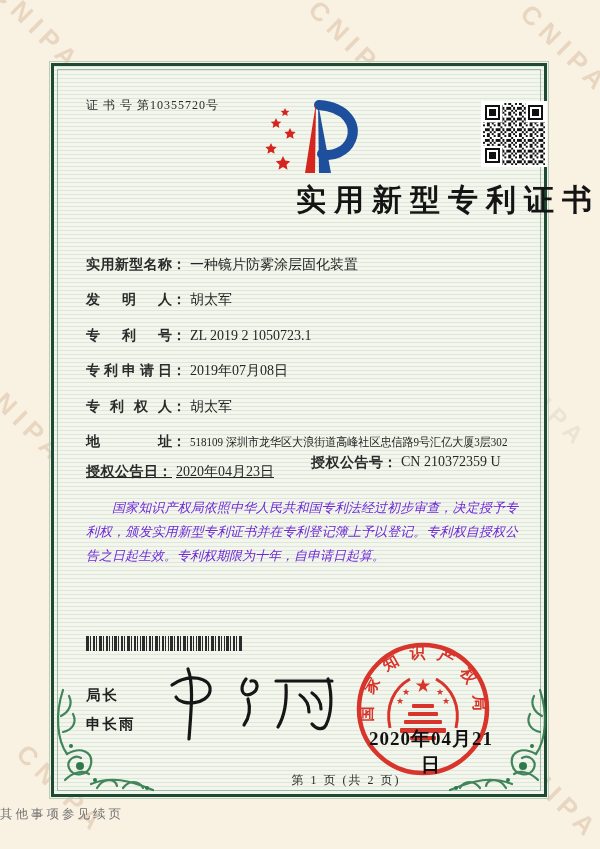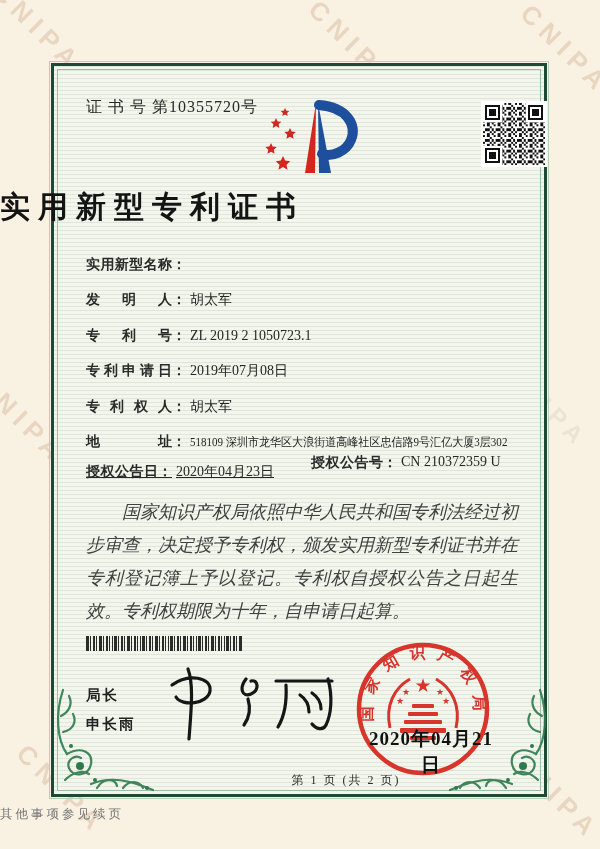--- a/index.html
+++ b/index.html
@@ -28,43 +28,43 @@
       repeating-linear-gradient(to bottom,
         rgba(104,138,106,.14) 0px, rgba(104,138,106,.14) 1px,
         rgba(255,255,255,0) 1px, rgba(255,255,255,0) 4px),
       #f3f6ec;
   }
   .frame::before{
     content:"";position:absolute;left:3px;top:3px;right:3px;bottom:3px;
     border:1px solid #9cbda4;pointer-events:none;
   }
   
-  .certno{position:absolute;left:86px;top:97px;font-size:16px;letter-spacing:1px;color:#2a2a2a;}
+  .certno{position:absolute;left:86px;top:97px;font-size:12px;letter-spacing:1px;color:#2a2a2a;}
   .logo{position:absolute;left:235px;top:99px;}
   .title{
-    position:absolute;left:0;top:187px;width:600px;text-align:left;
+    position:absolute;left:0;top:180px;width:600px;text-align:right;
     font-size:30px;font-weight:700;letter-spacing:8px;color:#141414;
   }
   .qr{position:absolute;left:481px;top:101px;width:66px;height:66px;background:#fff;padding:2px;box-sizing:border-box;}
   
   .fields{position:absolute;left:86px;top:247px;width:440px;font-size:14px;color:#262626;}
   .frow{height:35.5px;display:flex;align-items:center;position:relative;}
   .flabel{
     display:inline-block;width:86px;text-align:justify;text-align-last:justify;
     font-weight:600;color:#2a2a2a;flex:none;
   }
   .fcolon{flex:none;font-weight:600;margin-right:4px;}
   .fvalue{white-space:nowrap;}
   .fvalue.addr{font-size:12px;transform:scaleX(.92);transform-origin:left center;letter-spacing:0;}
   .fgroup2{position:absolute;left:225px;top:0;height:100%;display:flex;align-items:flex-start;}
   .fgroup2 .flabel{width:72px;}
   
   .bodytext{
     position:absolute;left:86px;top:496px;width:432px;
-    font-size:18px;line-height:1.84;font-style:italic;color:#404040;
+    font-size:13px;line-height:1.84;font-style:italic;color:#6d28d9;
     text-align:justify;
   }
   .bodytext p{margin:0;text-indent:2em;}
   
   .barcode{
     position:absolute;left:86px;top:636px;width:156px;height:15px;
     background:repeating-linear-gradient(to right,
       #2b2b2b 0 3px,transparent 3px 4px,#2b2b2b 4px 5px,transparent 5px 7px,
       #2b2b2b 7px 9px,transparent 9px 10px,#2b2b2b 10px 11px,transparent 11px 13px,
       #2b2b2b 13px 16px,transparent 16px 17px,#2b2b2b 17px 18px,transparent 18px 20px,
@@ -191,20 +191,21 @@
     <rect x="1" y="21" width="7" height="7" fill="#111"></rect>
       <rect x="2" y="22" width="5" height="5" fill="#fff"></rect>
       <rect x="3" y="23" width="3" height="3" fill="#111"></rect>
   </g>
 </svg>
 
 <div class="fields">
   <div class="frow">
     <span class="flabel">实用新型名称</span>
       <span class="fcolon">：</span>
+    <span class="fvalue">一种镜片防雾涂层固化装置</span>
   </div>
   <div class="frow">
     <span class="flabel">发明人</span>
       <span class="fcolon">：</span>
     <span class="fvalue">胡太军</span>
   </div>
   <div class="frow">
     <span class="flabel">专利号</span>
       <span class="fcolon">：</span>
     <span class="fvalue">ZL 2019 2 1050723.1</span>

